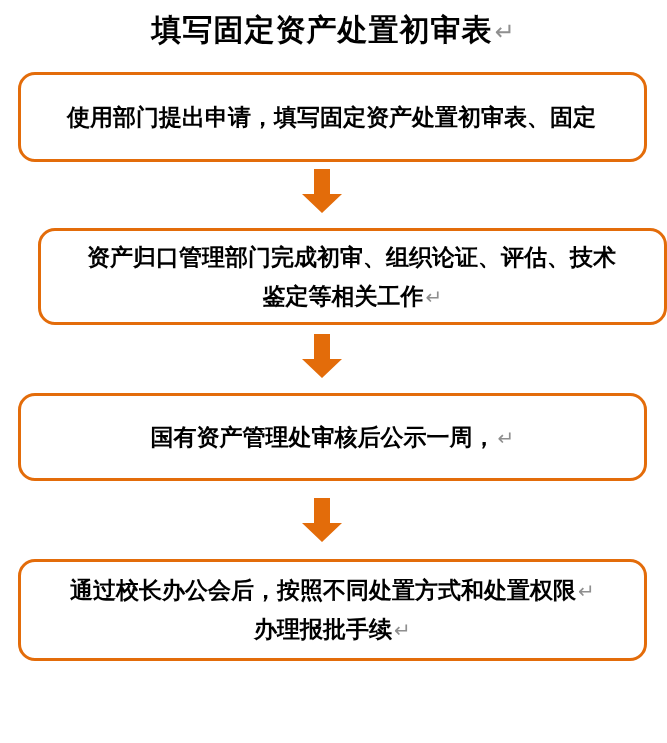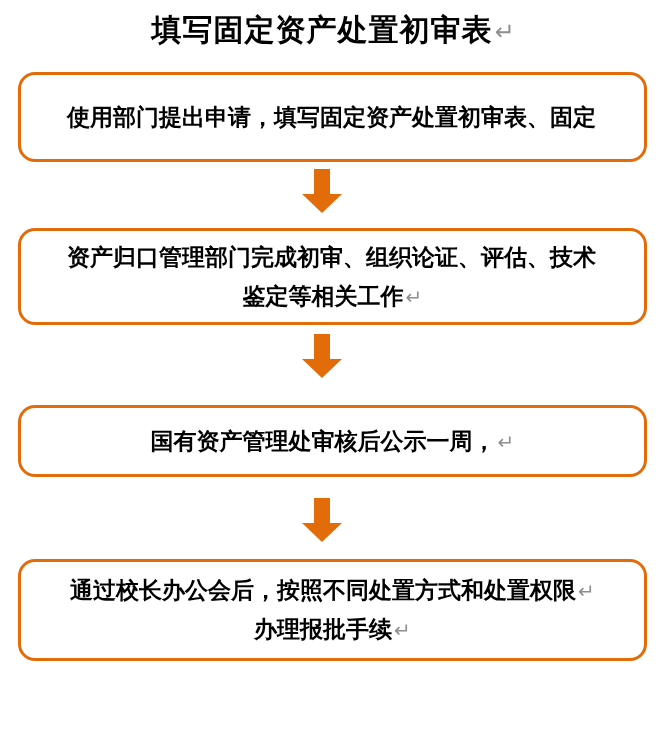--- a/index.html
+++ b/index.html
@@ -39,22 +39,22 @@
     text-align:center;
   }
   .flow-box .line{
     font-size:23px;
     font-weight:bold;
     color:var(--text);
     line-height:37px;
     white-space:nowrap;
   }
   #box-1{top:72px;height:90px;}
-  #box-2{top:228px;height:97px;}
-  #box-3{top:405px;height:72px;}
+  #box-2{top:228px;height:97px;margin-left:20px;}
+  #box-3{top:393px;height:88px;}
   #box-4{top:559px;height:102px;}
   .mark{
     color:var(--mark);
     font-weight:normal;
     font-family:"DejaVu Sans","Liberation Sans",sans-serif;
     font-size:20px;
     padding-left:2px;
   }
   .doc-title .mark{font-size:24px;}
   .down-arrow{

